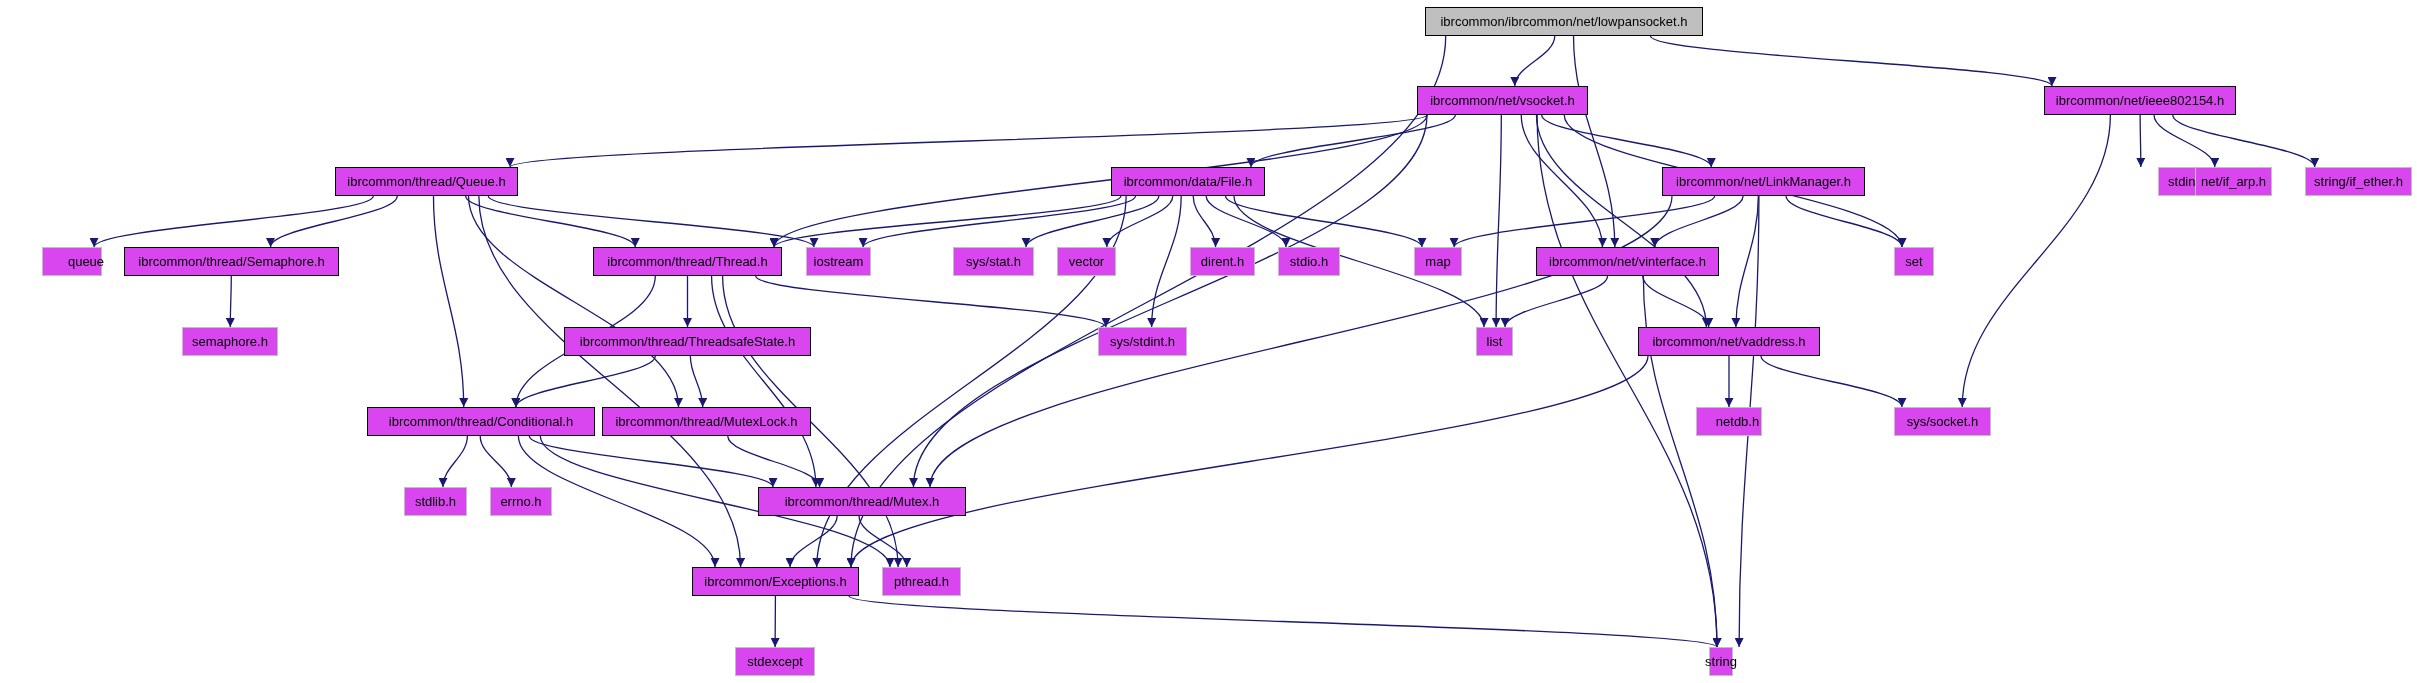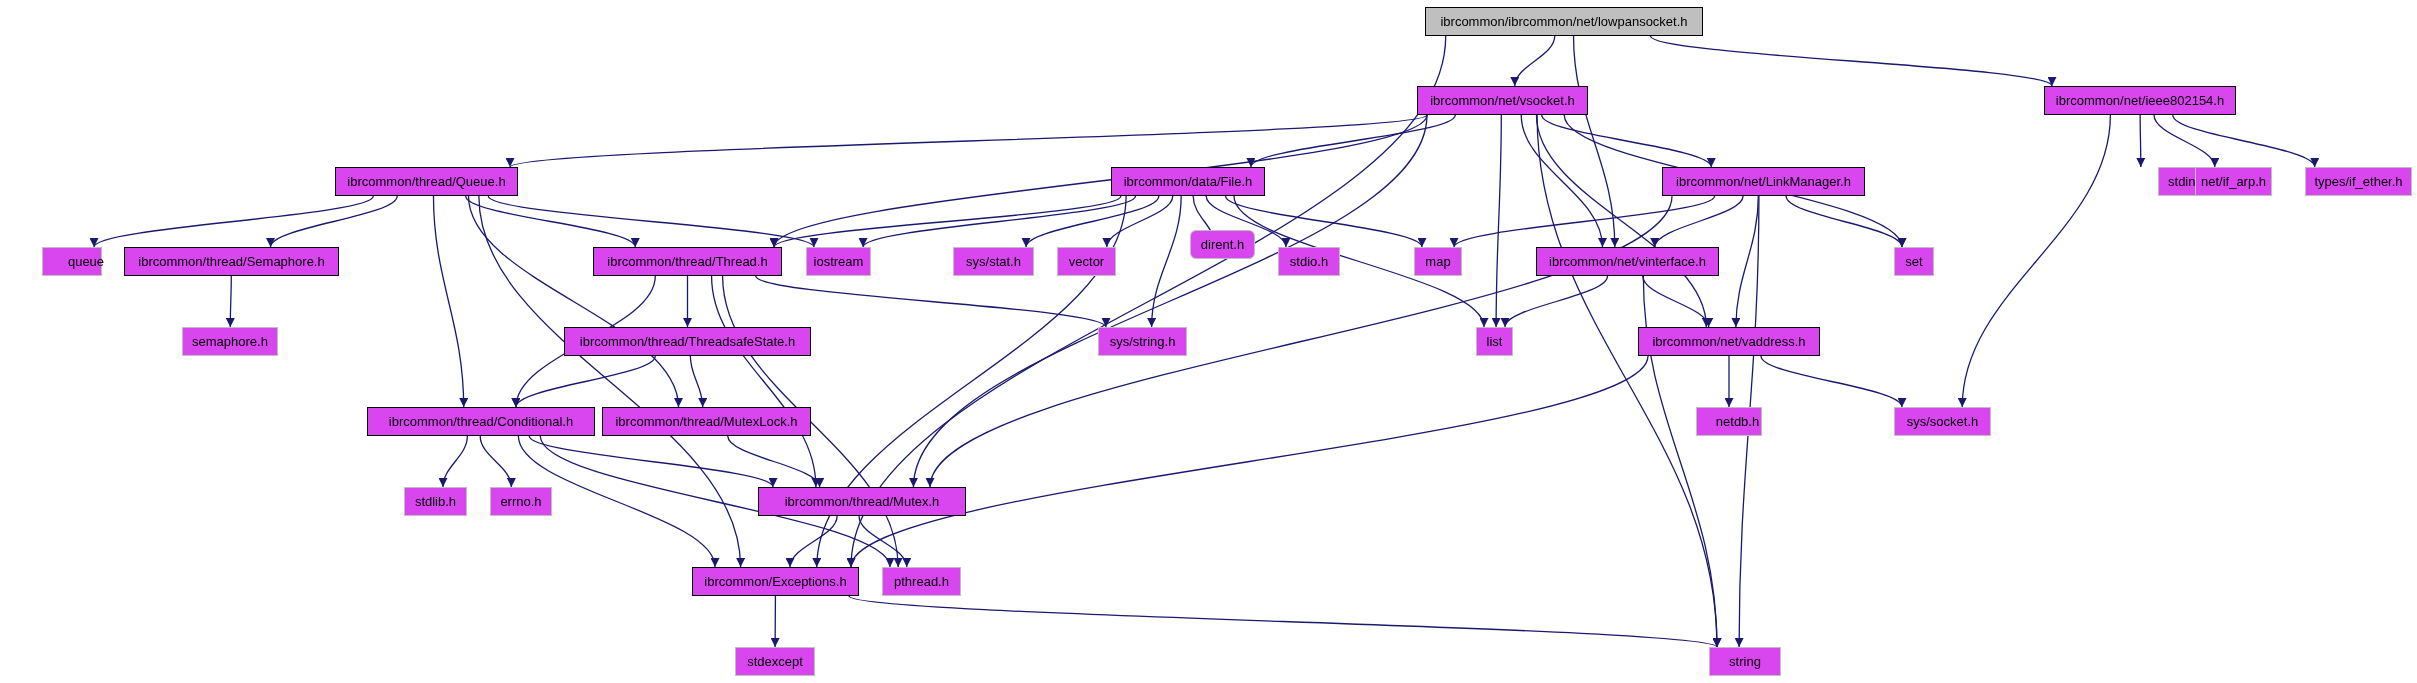--- a/index.html
+++ b/index.html
@@ -110,41 +110,41 @@
     <div class="node internal" style="left: 1662px; top: 167px; width: 203px;">
       <span>ibrcommon/net/LinkManager.h</span>
     </div>
     <div class="node external" style="left: 2110px; top: 167px; width: 62px; margin-left: 48px;">
       <span>stdint.h</span>
     </div>
     <div class="node external" style="left: 2195px; top: 167px; width: 77px;">
       <span>net/if_arp.h</span>
     </div>
     <div class="node external" style="left: 2305px; top: 167px; width: 107px;">
-      <span>types/if_ether.h</span>
+      <span>string/if_ether.h</span>
     </div>
     <div class="node external" style="left: 42px; top: 247px; width: 60px; padding-left: 28px;">
       <span>queue</span>
     </div>
     <div class="node internal" style="left: 124px; top: 247px; width: 215px;">
       <span>ibrcommon/thread/Semaphore.h</span>
     </div>
     <div class="node internal" style="left: 593px; top: 247px; width: 189px;">
       <span>ibrcommon/thread/Thread.h</span>
     </div>
     <div class="node external" style="left: 806px; top: 247px; width: 65px;">
       <span>iostream</span>
     </div>
     <div class="node external" style="left: 953px; top: 247px; width: 81px;">
       <span>sys/stat.h</span>
     </div>
     <div class="node external" style="left: 1057px; top: 247px; width: 59px;">
       <span>vector</span>
     </div>
-    <div class="node external" style="left: 1190px; top: 230px; width: 65px; border-radius: 6px;">
+    <div class="node external" style="left: 1190px; top: 247px; width: 65px;">
       <span>dirent.h</span>
     </div>
     <div class="node external" style="left: 1278px; top: 247px; width: 62px;">
       <span>stdio.h</span>
     </div>
     <div class="node external" style="left: 1414px; top: 247px; width: 48px;">
       <span>map</span>
     </div>
     <div class="node internal" style="left: 1536px; top: 247px; width: 183px;">
       <span>ibrcommon/net/vinterface.h</span>
@@ -152,21 +152,21 @@
     <div class="node external" style="left: 1894px; top: 247px; width: 40px;">
       <span>set</span>
     </div>
     <div class="node external" style="left: 182px; top: 327px; width: 96px;">
       <span>semaphore.h</span>
     </div>
     <div class="node internal" style="left: 564px; top: 327px; width: 247px;">
       <span>ibrcommon/thread/ThreadsafeState.h</span>
     </div>
     <div class="node external" style="left: 1098px; top: 327px; width: 89px;">
-      <span>sys/string.h</span>
+      <span>sys/stdint.h</span>
     </div>
     <div class="node external" style="left: 1476px; top: 327px; width: 37px;">
       <span>list</span>
     </div>
     <div class="node internal" style="left: 1638px; top: 327px; width: 182px;">
       <span>ibrcommon/net/vaddress.h</span>
     </div>
     <div class="node internal" style="left: 367px; top: 407px; width: 228px;">
       <span>ibrcommon/thread/Conditional.h</span>
     </div>
@@ -190,16 +190,16 @@
     </div>
     <div class="node internal" style="left: 692px; top: 567px; width: 167px;">
       <span>ibrcommon/Exceptions.h</span>
     </div>
     <div class="node external" style="left: 882px; top: 567px; width: 79px;">
       <span>pthread.h</span>
     </div>
     <div class="node external" style="left: 735px; top: 647px; width: 80px;">
       <span>stdexcept</span>
     </div>
-    <div class="node external" style="left: 1709px; top: 647px; width: 72px;">
+    <div class="node external" style="left: 1709px; top: 647px; width: 24px;">
       <span>string</span>
     </div>
   </div>
 
 </body></html>

